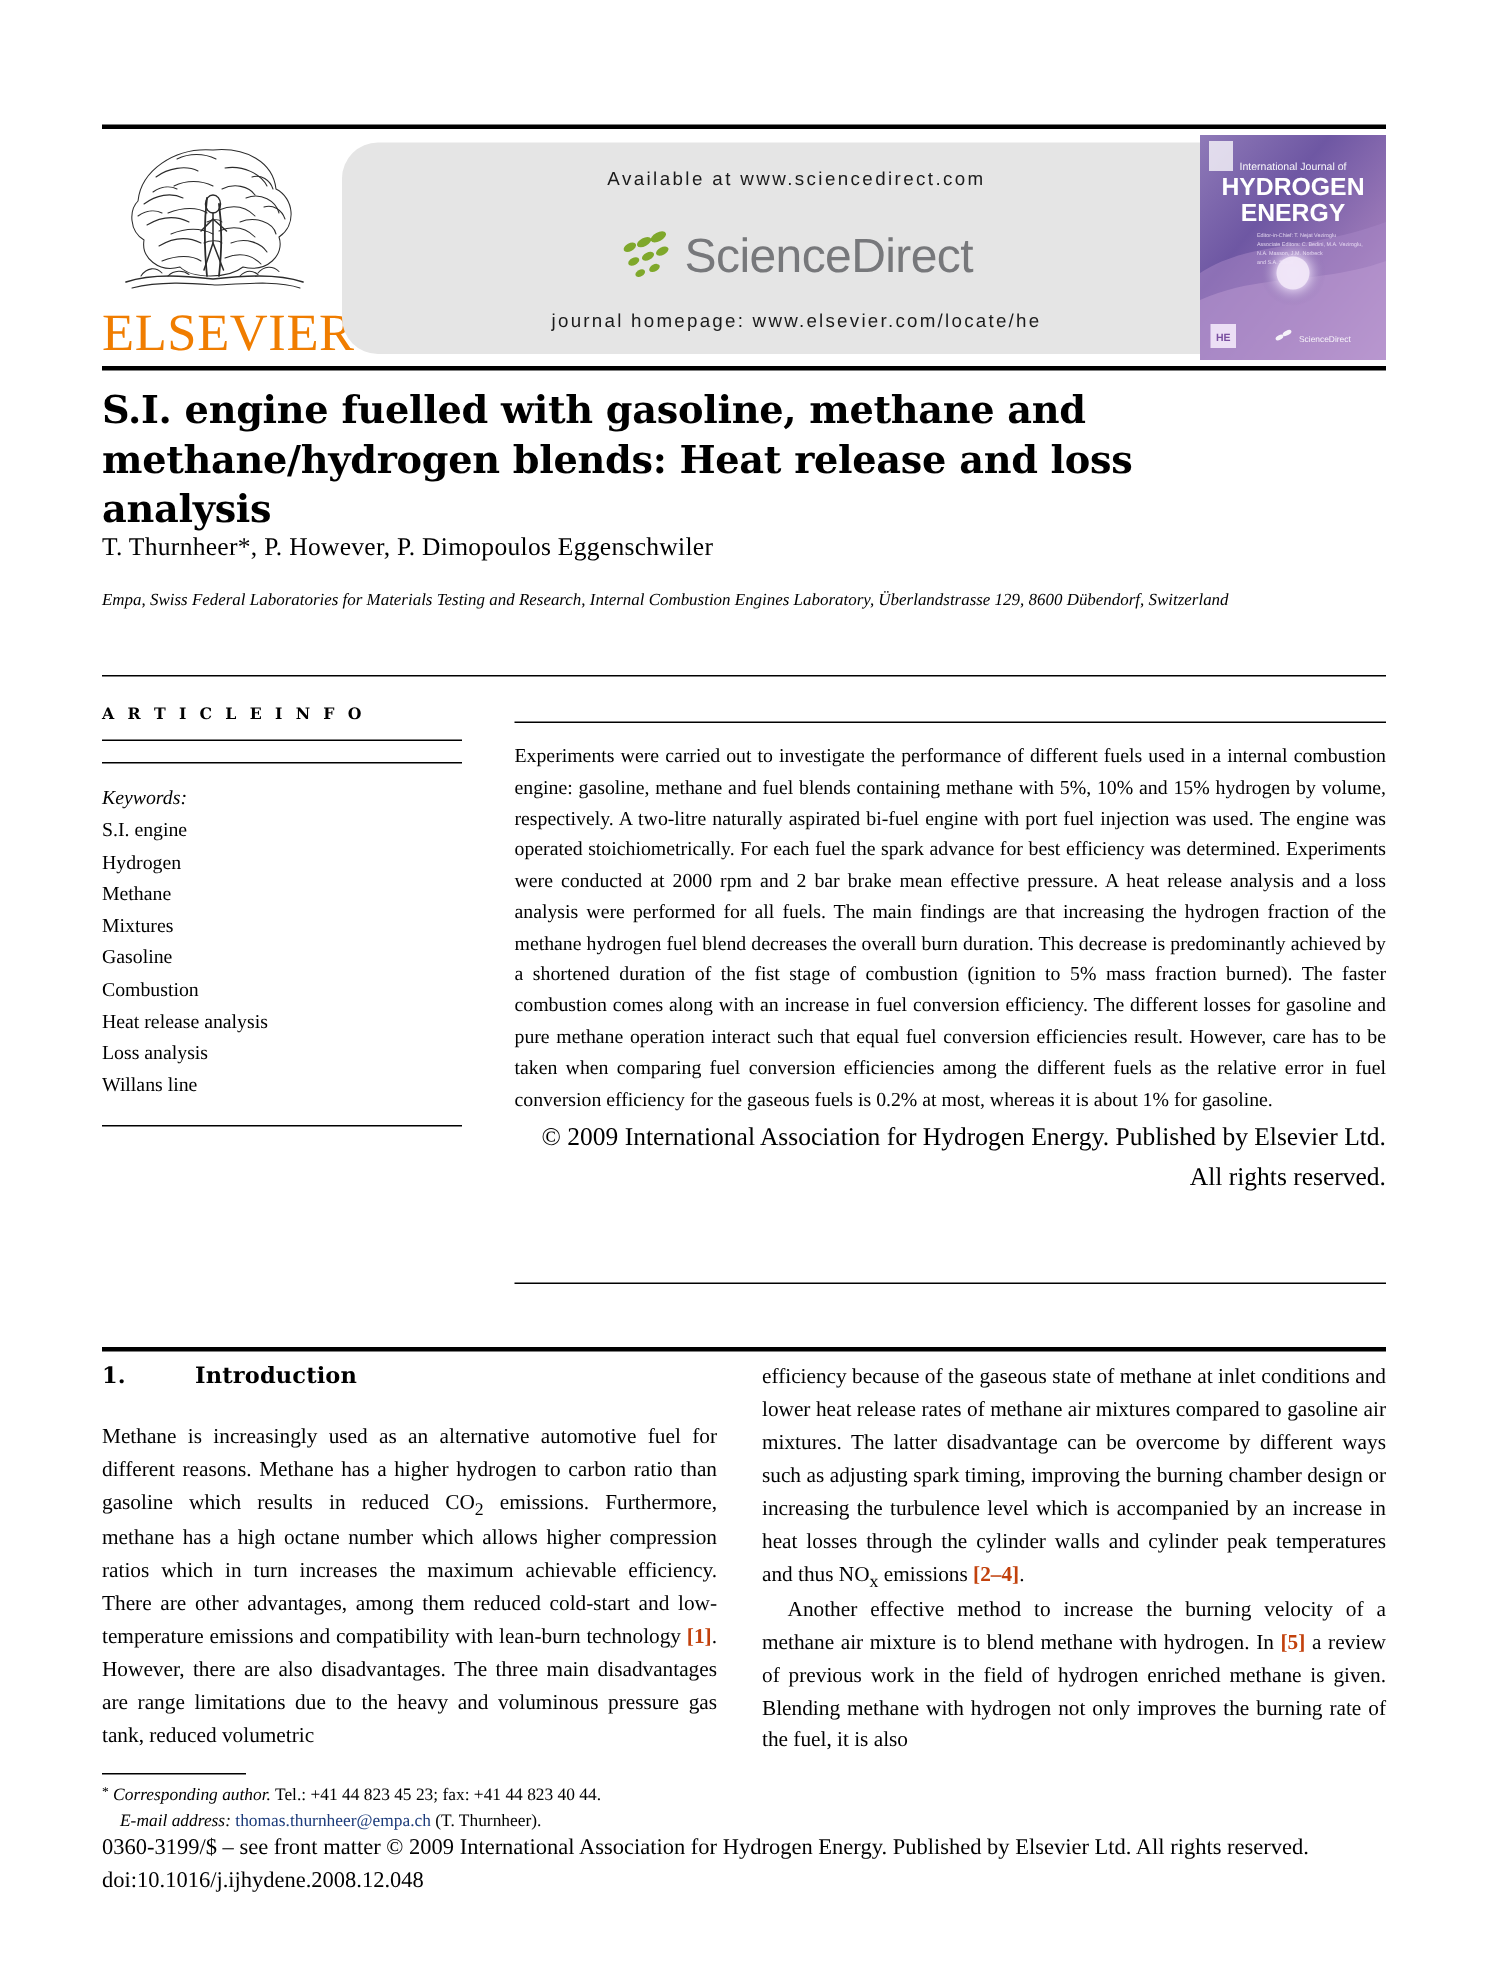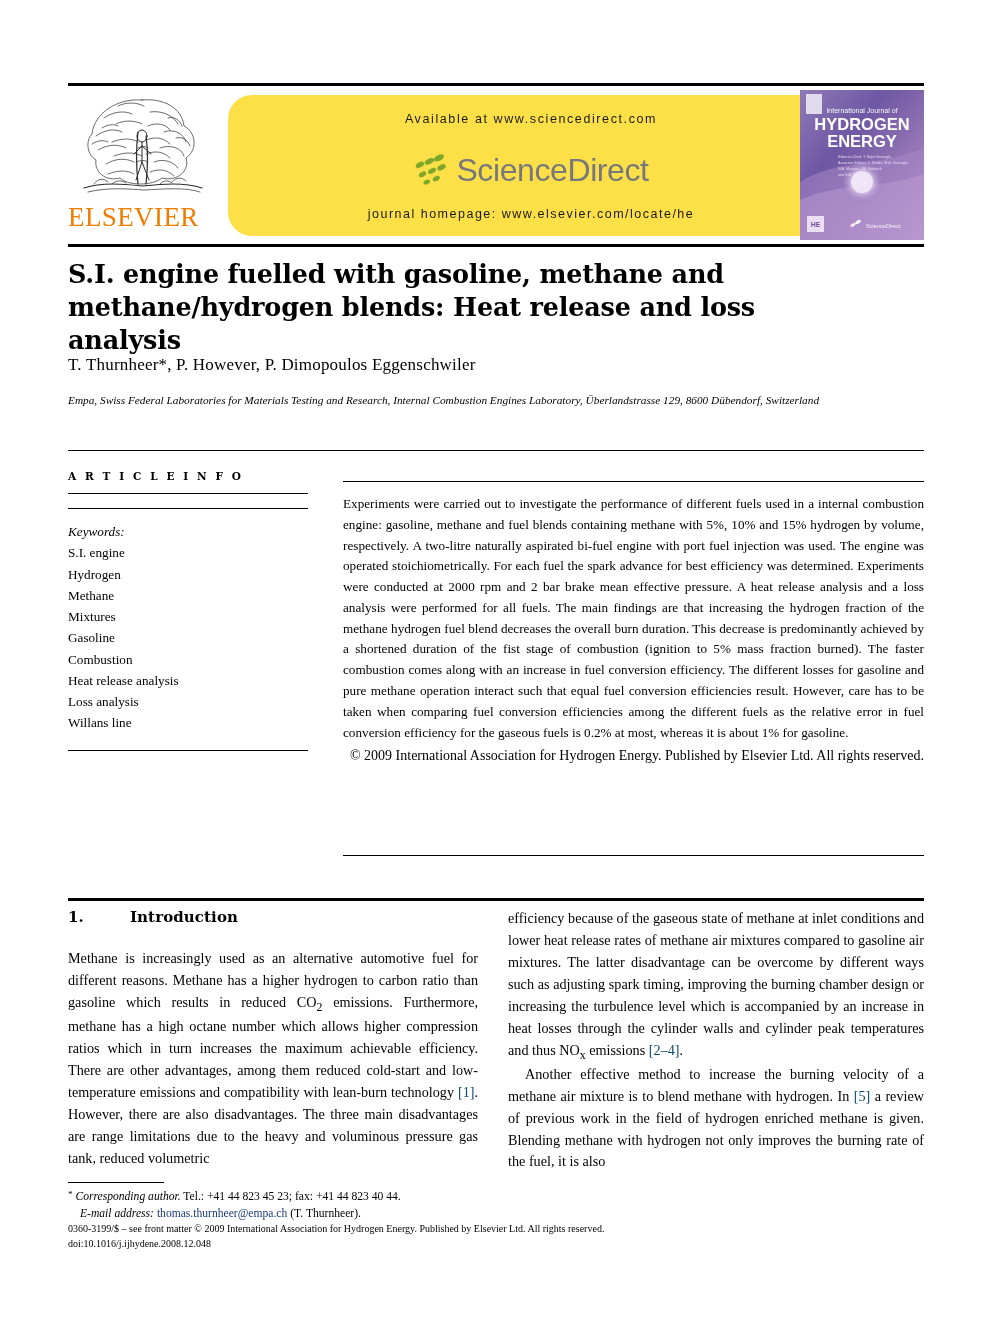--- a/index.html
+++ b/index.html
@@ -67,33 +67,33 @@
     top: 0;
     width: 140px;
     height: 112px;
   }
   .elsevier-word {
     position: absolute;
     left: 0;
     top: 112px;
     width: 148px;
     font-family: "Liberation Serif", serif;
-    font-size: 27px;
+    font-size: 35px;
     letter-spacing: 0.4px;
     color: #f07d00;
     line-height: 1;
   }
 
   .sd-banner {
     position: absolute;
     left: 160px;
     top: 5px;
     width: 606px;
     height: 141px;
-    background: #fde047;
+    background: #e5e5e5;
     border-radius: 24px;
   }
   .sd-available {
     position: absolute;
     left: 0; right: 0;
     top: 17px;
     text-align: center;
     font-family: "Liberation Sans", sans-serif;
     font-size: 12.5px;
     letter-spacing: 1.6px;
@@ -251,21 +251,21 @@
   .abs-body {
     margin-top: 12px;
     font-family: "Liberation Serif", serif;
     font-size: 13.2px;
     line-height: 1.575;
     text-align: justify;
   }
   .abs-copy {
     margin-top: 2px;
     font-family: "Liberation Serif", serif;
-    font-size: 14px;
+    font-size: 17px;
     line-height: 1.575;
     text-align: right;
   }
 
   .rule-below-abs {
     position: absolute;
     left: 343px;
     width: 581px;
     top: 855px;
     height: 1px;
@@ -307,21 +307,21 @@
 
   .para {
     font-family: "Liberation Serif", serif;
     font-size: 14.2px;
     line-height: 1.545;
     text-align: justify;
     margin: 0;
     hyphens: none;
   }
   .para + .para { text-indent: 1.2em; }
-  .ref { color: #0c4a6e; }
+  .ref { color: #c2410c; font-weight: bold; }
 
   
   .footnote-rule {
     position: absolute;
     left: 68px;
     top: 1182px;
     width: 96px;
     height: 1px;
     background: #000;
   }
@@ -338,21 +338,21 @@
   .footnote .fn-line { padding-left: 12px; text-indent: -12px; }
   .footnote .it { font-style: italic; }
   .mail { color: #1a3a7a; }
 
   .publisher-line {
     position: absolute;
     left: 68px;
     top: 1222px;
     width: 870px;
     font-family: "Liberation Serif", serif;
-    font-size: 10px;
+    font-size: 15px;
     line-height: 1.45;
   }
 </style>
 </head>
 <body>
 
 <div class="page">
 
   <div class="rule-top"></div>
 

